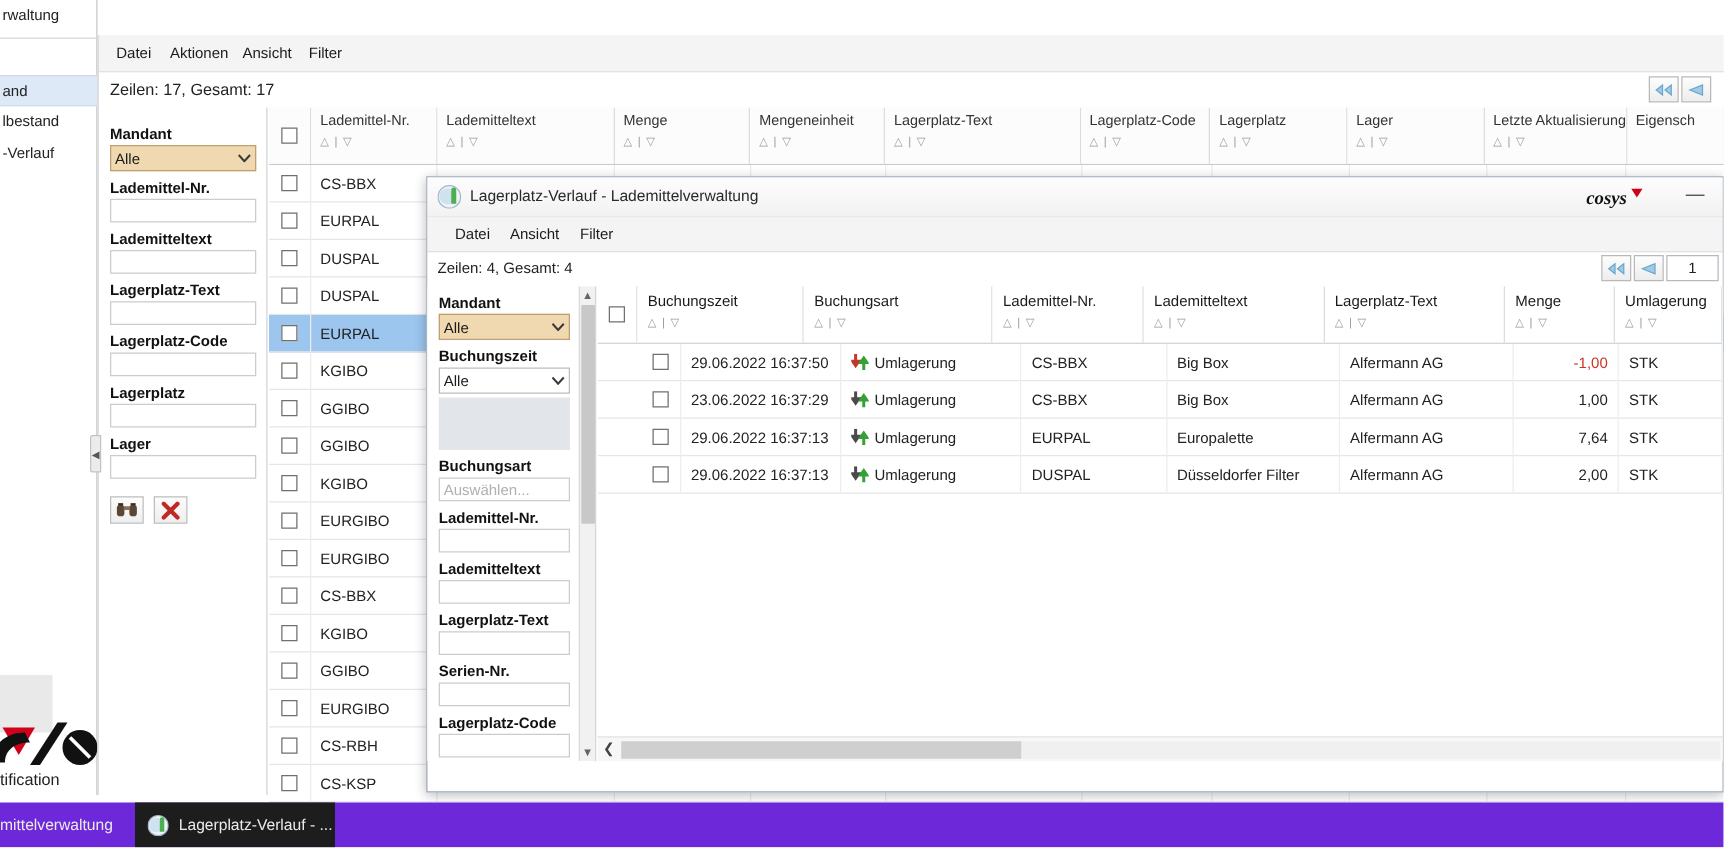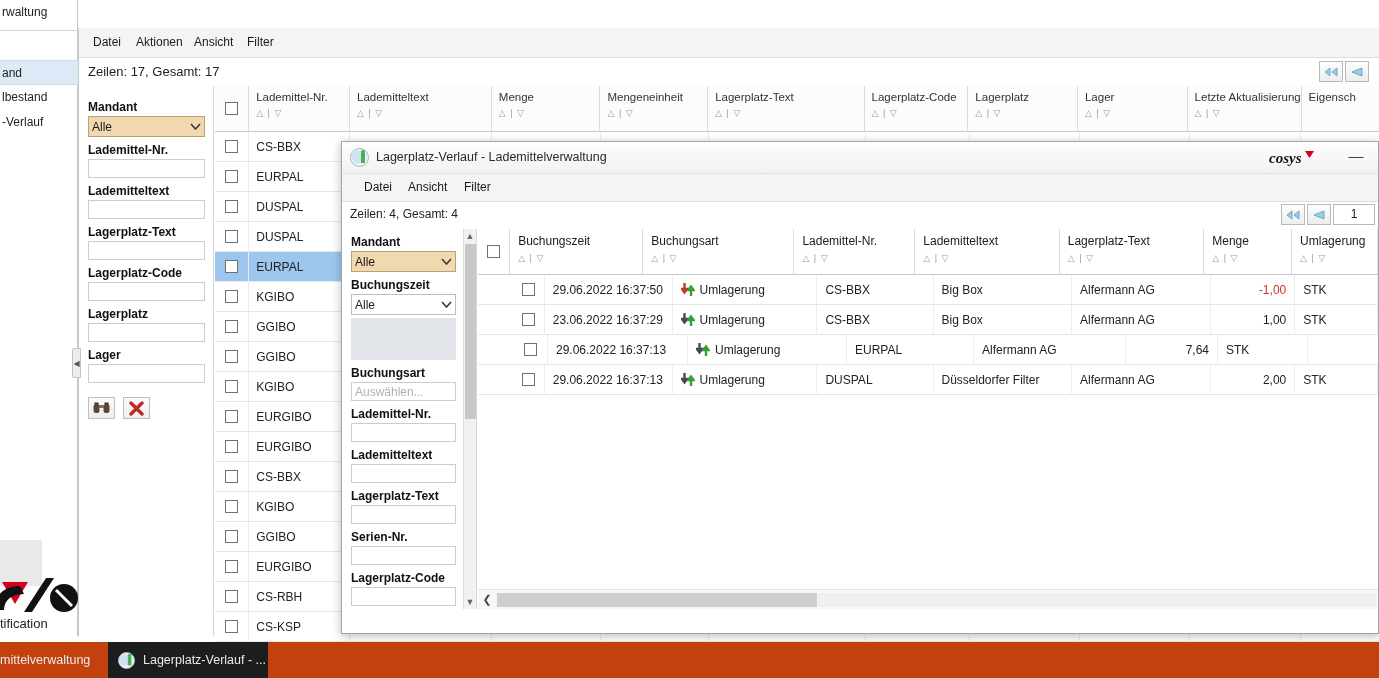--- a/index.html
+++ b/index.html
@@ -95,21 +95,21 @@
 
   .dgh { border-right:1px solid #dcdcdc; padding:5px 8px 0 8px; background:#fff; }
   .dgrow { display:flex; height:30px; border-bottom:1px solid #e6e6e6; align-items:center; font-size:12px; color:#222;padding-left:36px; }
   .dgc { border-right:1px solid #ededed; height:30px; line-height:30px; padding:0 8px; white-space:nowrap; overflow:hidden; }
   .dgc.cbcol, .dgh.cbcol { width:34px; padding:0; display:flex; align-items:center; justify-content:center; }
   .dgc.num { text-align:right; }
   .neg { color:#cc3322; }
   .mv-ico { display:inline-block; width:14px; height:13px; vertical-align:-2px; margin-right:5px; }
 
   
-  .taskbar { position:absolute; left:0; bottom:0; width:1379px; height:36px; background:#c2410c; }
+  .taskbar { position:absolute; left:0; bottom:0; width:1379px; height:36px; background:#6d28d9; }
   .tb-item { position:absolute; top:0; height:36px; display:flex; align-items:center; color:#eaeaea; font-size:12.5px; padding:0 10px; white-space:nowrap; }
   .tb-item.active { background:#1d1d1d; }
   .tb-ico { width:17px; height:17px; margin-right:8px; flex:0 0 auto; }
 </style>
 </head>
 <body>
 
 <div id="root">
 
   <div class="bg-left">
@@ -671,20 +671,21 @@
             <div class="dgrow">
               <div class="dgc cbcol">
                 <span class="cbx"></span>
               </div>
               <div class="dgc" style="width: 140px;">29.06.2022 16:37:13</div>
               <div class="dgc" style="width: 159px;"><span class="mv-ico"><svg width="14" height="13" viewBox="0 0 14 13">
                     <path d="M3.5 0 L3.5 8 M1 6 L3.5 9.5 L6 6 Z" stroke="#4a4a4a" stroke-width="2.4" fill="#4a4a4a"></path>
                     <path d="M10 13 L10 5 M7.5 7 L10 3.5 L12.5 7 Z" stroke="#35a035" stroke-width="2.4" fill="#35a035"></path>
                   </svg></span><span>Umlagerung</span></div>
               <div class="dgc" style="width: 127px;">EURPAL</div>
+              <div class="dgc" style="width: 152px;">Europalette</div>
               <div class="dgc" style="width: 152px;">Alfermann AG</div>
               <div class="dgc num" style="width: 92px;"><span class="">7,64</span></div>
               <div class="dgc" style="width: 90px;">STK</div>
             </div>
             <div class="dgrow">
               <div class="dgc cbcol">
                 <span class="cbx"></span>
               </div>
               <div class="dgc" style="width: 140px;">29.06.2022 16:37:13</div>
               <div class="dgc" style="width: 159px;"><span class="mv-ico"><svg width="14" height="13" viewBox="0 0 14 13">

